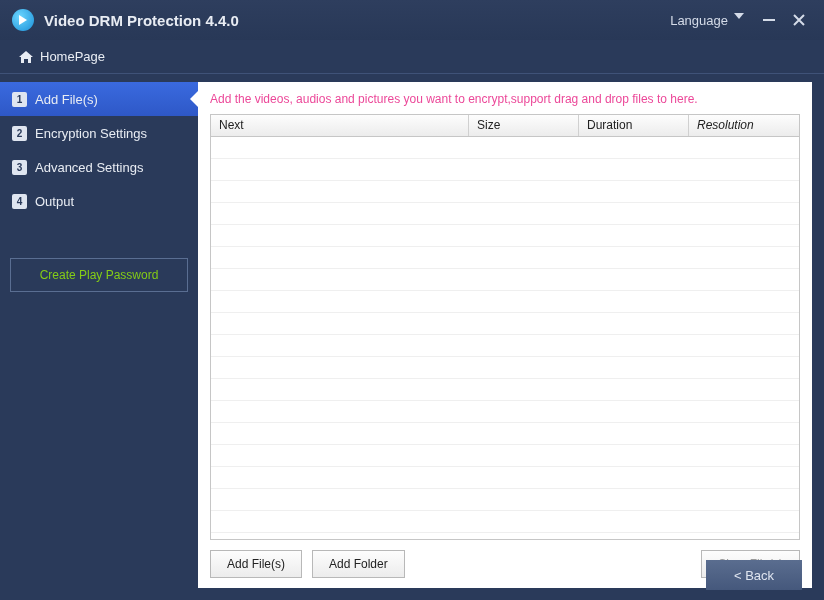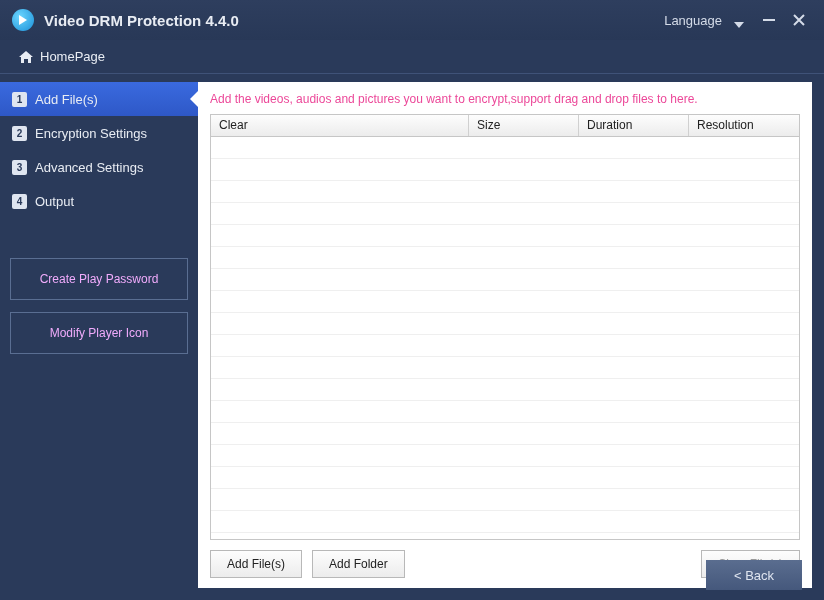--- a/index.html
+++ b/index.html
@@ -3,45 +3,45 @@
 <meta charset="utf-8">
 <style>
 * { box-sizing: border-box; margin: 0; padding: 0; font-family: "Segoe UI", Tahoma, sans-serif; }
 body { width: 824px; height: 600px; background: #2a3a5a; overflow: hidden; }
 
 .titlebar { height: 40px; background: linear-gradient(#2e3e5e,#283857); display: flex; align-items: center; padding: 0 12px; color: #e8ecf3; }
 .titlebar .logo { width: 22px; height: 22px; border-radius: 50%; background: radial-gradient(circle at 35% 35%, #6bd6ff, #1a8fd8); margin-right: 10px; position: relative; }
 .titlebar .logo::after { content:""; position:absolute; left:7px; top:6px; border-left:8px solid #fff; border-top:5px solid transparent; border-bottom:5px solid transparent; }
 .titlebar .title { font-size: 15px; font-weight: bold; }
 .titlebar .spacer { flex: 1; }
-.titlebar .lang { font-size: 13px; color: #d4dbe8; margin-right: 8px; cursor: pointer; display:flex; align-items:flex-end; gap:12px; }
+.titlebar .lang { font-size: 13px; color: #d4dbe8; margin-right: 8px; cursor: pointer; display:flex; align-items:flex-start; gap:6px; }
 .titlebar .winbtn { width: 26px; height: 26px; display:flex; align-items:center; justify-content:center; cursor:pointer; color:#d4dbe8; margin-left:4px; }
 
 .subbar { height: 34px; display:flex; align-items:center; justify-content:flex-start; padding: 0 18px; color:#e8ecf3; font-size:13px; border-bottom: 1px solid #3f5278; }
 .subbar .home { display:flex; align-items:center; gap:6px; cursor:pointer; }
 
 .body { display:flex; height: calc(600px - 40px - 34px); }
 
 .sidebar { width: 198px; padding-top: 8px; color:#e8ecf3; font-size: 13px; }
 .step { height: 34px; display:flex; align-items:center; padding: 0 12px; gap:8px; cursor:pointer; position:relative; }
 .step.active { background: linear-gradient(#3a6adf,#2e58c7); }
 .step.active::after { content:""; position:absolute; right:0; top:0; bottom:0; width:0; height:0; margin:auto; border-right:8px solid #fff; border-top:8px solid transparent; border-bottom:8px solid transparent; }
 .stepnum { width:15px; height:15px; background:#dfe5f0; color:#2a3a5a; font-size:10px; font-weight:bold; display:flex; align-items:center; justify-content:center; border-radius:2px; }
 .sidebuttons { margin-top: 40px; padding: 0 10px; display:flex; flex-direction:column; gap:12px; }
-.sidebtn { border:1px solid #5a6e92; background:transparent; color:#f0abfc; height:42px; font-size:12px; cursor:pointer; }
+.sidebtn { border:1px solid #5a6e92; background:transparent; color:#84cc16; height:34px; font-size:12px; cursor:pointer; }
 
 .main { flex:1; background:#fff; margin: 8px 12px 12px 0; display:flex; flex-direction:column; padding: 10px 12px 10px 12px; }
 .hint { font-size: 12px; color:#ec4899; margin-bottom: 8px; }
 .tablewrap { flex:1; border:1px solid #c6c6c6; overflow:hidden; display:flex; flex-direction:column; }
 .thead { display:flex; background: linear-gradient(#fdfdfd,#ececec); border-bottom:1px solid #c6c6c6; height:22px; font-size:12px; }
 .th { border-right:1px solid #d0d0d0; padding: 3px 8px; color:#222; }
 .th.name { flex: 1 1 auto; min-width: 200px; }
 .th.size { width: 110px; }
 .th.duration { width: 110px; }
-.th.resolution { width: 110px; border-right:none; }
+.th.resolution { width: 110px; border-right:none;font-style:italic; }
 .trows { flex:1; background: repeating-linear-gradient(#fff, #fff 21px, #efefef 21px, #efefef 22px); }
 .mainbuttons { display:flex; gap:10px; margin-top:10px; }
 .btn { height:28px; border:1px solid #b8b8b8; background: linear-gradient(#fdfdfd,#ececec); font-size:12px; padding: 0 16px; cursor:pointer; color:#222; }
 .btn:disabled { color:#9a9a9a; cursor:default; }
 .mainbuttons .spacer { flex:1; }
 
 .footer { position:absolute; bottom:10px; right:22px; display:flex; gap:14px; }
 .navbtn { width:96px; height:30px; border:none; background: linear-gradient(#5a6d8f,#45587c); color:#dfe5f0; font-size:13px; cursor:pointer; }
 
 svg { display:block; }
@@ -94,29 +94,28 @@
       <span class="stepnum">3</span>
       <span>Advanced Settings</span>
     </div>
     <div class="step">
       <span class="stepnum">4</span>
       <span>Output</span>
     </div>
 
     <div class="sidebuttons">
       <button class="sidebtn">Create Play Password</button>
-      <button class="sidebtn">Modify Player Icon</button>
     </div>
   </div>
 
   <div class="main">
     <div class="hint">Add the videos, audios and pictures you want to encrypt,support drag and drop files to here.</div>
     <div class="tablewrap">
       <div class="thead">
-        <div class="th name">Clear</div>
+        <div class="th name">Next</div>
         <div class="th size">Size</div>
         <div class="th duration">Duration</div>
         <div class="th resolution">Resolution</div>
       </div>
       <div class="trows"></div>
     </div>
     <div class="mainbuttons">
       <button class="btn">Add File(s)</button>
       <button class="btn">Add Folder</button>
       <div class="spacer"></div>

